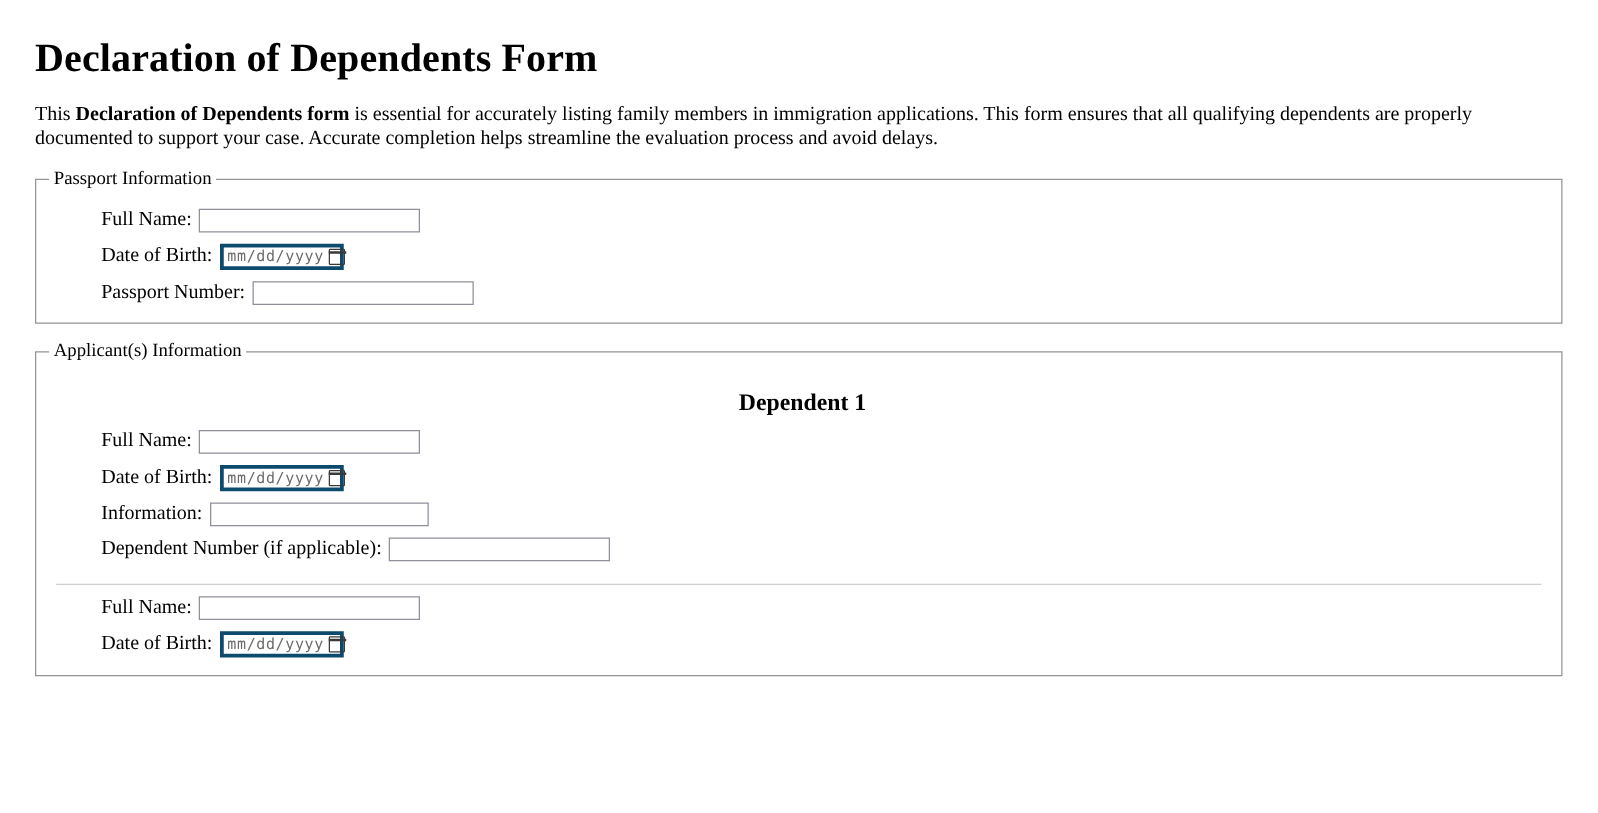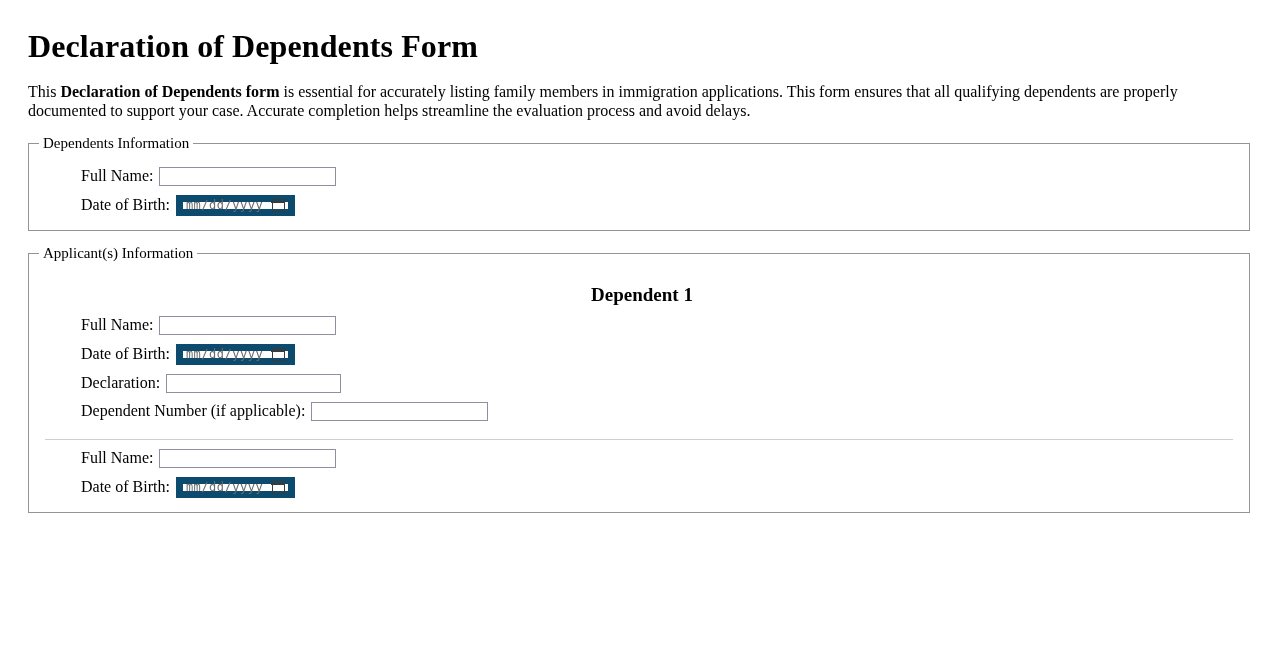--- a/index.html
+++ b/index.html
@@ -66,23 +66,23 @@
     box-sizing: border-box;
   }
   input.w-name { width: 177px; }
   input.w-passport { width: 177px; }
   input.w-relationship { width: 175px; }
   input.w-passport-opt { width: 177px; }
   .date-input {
     display: inline-flex;
     align-items: center;
     justify-content: space-between;
-    width: 119px;
+    width: 99px;
     height: 21px;
-    border: 7px solid #0c4a6e;
+    border: 3px solid #0c4a6e;
     background: #ffffff;
     box-sizing: border-box;
     padding: 0 3px;
     font-family: "DejaVu Sans Mono", "Liberation Mono", monospace;
     font-size: 12px;
     color: #6b6b6b;
     letter-spacing: 0.5px;
   }
   .date-input .cal {
     display: inline-block;
@@ -118,35 +118,39 @@
 </head>
 <body>
 
 <div class="page">
 
   <h1 class="page-title">Declaration of Dependents Form</h1>
 
   <p class="intro"><span>This </span><b>Declaration of Dependents form</b><span> is essential for accurately listing family members in immigration applications. This form ensures that all qualifying dependents are properly documented to support your case. Accurate completion helps streamline the evaluation process and avoid delays.</span></p>
 
   <fieldset>
-    <legend>Dependents Information</legend>
+    <legend>Passport Information</legend>
 
     <div class="field-row">
       <label>Full Name:</label>
       <input type="text" class="w-name" placeholder="" style="">
     </div>
 
     <div class="field-row">
       <label>Date of Birth:</label>
       <span class="date-input">
         <span>mm/dd/yyyy</span>
         <span class="cal"></span>
       </span>
     </div>
 
+    <div class="field-row">
+      <label>Passport Number:</label>
+      <input type="text" class="w-passport" placeholder="" style="">
+    </div>
   </fieldset>
 
   <fieldset>
     <legend>Applicant(s) Information</legend>
 
     <div class="dependent-block">
       <h3>Dependent 1</h3>
 
       <div class="field-row">
         <label>Full Name:</label>
@@ -155,21 +159,21 @@
 
       <div class="field-row">
         <label>Date of Birth:</label>
         <span class="date-input">
           <span>mm/dd/yyyy</span>
           <span class="cal"></span>
         </span>
       </div>
 
       <div class="field-row">
-        <label>Declaration:</label>
+        <label>Information:</label>
         <input type="text" class="w-relationship" placeholder="" style="">
       </div>
 
       <div class="field-row">
         <label>Dependent Number (if applicable):</label>
         <input type="text" class="w-passport-opt" placeholder="" style="">
       </div>
     </div>
 
     <hr class="dep-divider">

